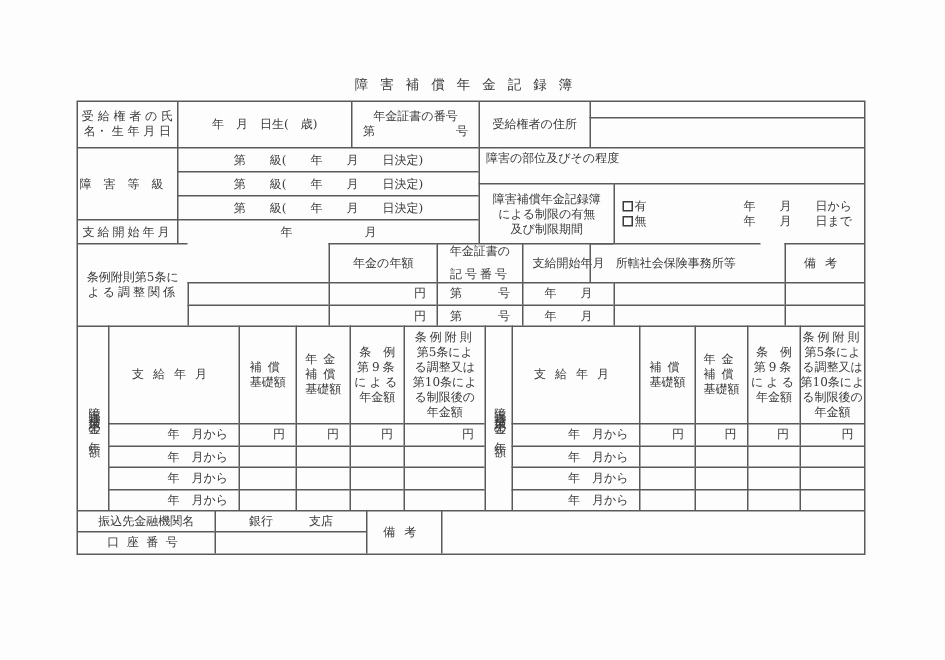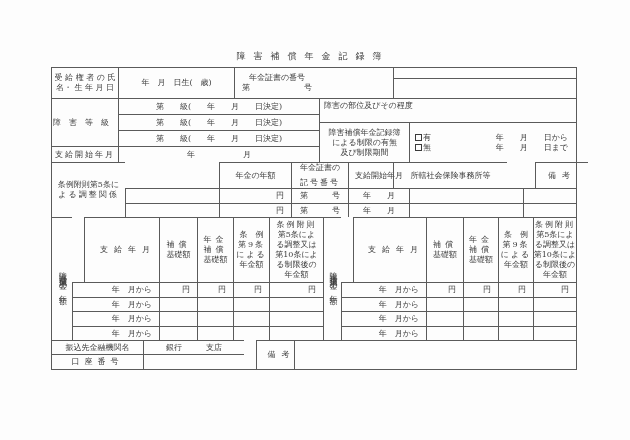--- a/index.html
+++ b/index.html
@@ -22,21 +22,21 @@
   .nt{border-top:none;}
   .col{flex-direction:column;gap:0px;}
   .lft{justify-content:flex-start;padding-left:4px;}
   .rgt{justify-content:flex-end;padding-right:7px;}
   .top{align-items:flex-start;padding-top:2px;}
   .vert{writing-mode:vertical-rl;text-orientation:upright;letter-spacing:2px;}
   .ls2{letter-spacing:2px;}
   .ls3{letter-spacing:3px;}
   .ls4{letter-spacing:4px;}
   .ls5{letter-spacing:5px;}
-  .ls6{letter-spacing:6px;margin-left:12px;}
+  .ls6{letter-spacing:6px;}
   .ls8{letter-spacing:8px;}
   .row-between{display:flex;width:100%;justify-content:space-between;padding:0 7px;box-sizing:border-box;}
   .cbline{display:flex;width:100%;justify-content:space-between;align-items:center;padding:0 8px 0 5px;box-sizing:border-box;}
   .cb{display:inline-block;width:5px;height:5px;border:1px solid var(--ink);margin-right:1px;vertical-align:middle;}
   .cbwrap{display:flex;align-items:center;}
 </style>
 </head>
 <body>
 
 <div class="page">
@@ -50,20 +50,21 @@
       <span>名・ 生 年 月 日</span>
     </div>
     <div class="cell nt" style="left:66px;top:0;width:116px;height:30px;">年　月　日生(　歳)</div>
     <div class="cell col nt" style="left:182px;top:0;width:85px;height:30px;">
       <span>年金証書の番号</span>
       <span class="row-between">
         <span>第</span>
         <span>号</span>
       </span>
     </div>
+    <div class="cell nt" style="left:267px;top:0;width:74px;height:30px;">受給権者の住所</div>
     <div class="cell nt" style="left:341px;top:0;width:183px;height:10px;"></div>
     <div class="cell" style="left:341px;top:10px;width:183px;height:20px;"></div>
 
     <div class="cell ls8 nl" style="left:0;top:30px;width:66px;height:48px;">障害等級</div>
     <div class="cell" style="left:66px;top:30px;width:201px;height:16px;">第　　級(　　年　　月　　日決定)</div>
     <div class="cell" style="left:66px;top:46px;width:201px;height:16px;">第　　級(　　年　　月　　日決定)</div>
     <div class="cell" style="left:66px;top:62px;width:201px;height:16px;">第　　級(　　年　　月　　日決定)</div>
     <div class="cell ls2 nl" style="left:0;top:78px;width:66px;height:16px;">支給開始年月</div>
     <div class="cell" style="left:66px;top:78px;width:201px;height:16px;">年　　　　　　月</div>
 

